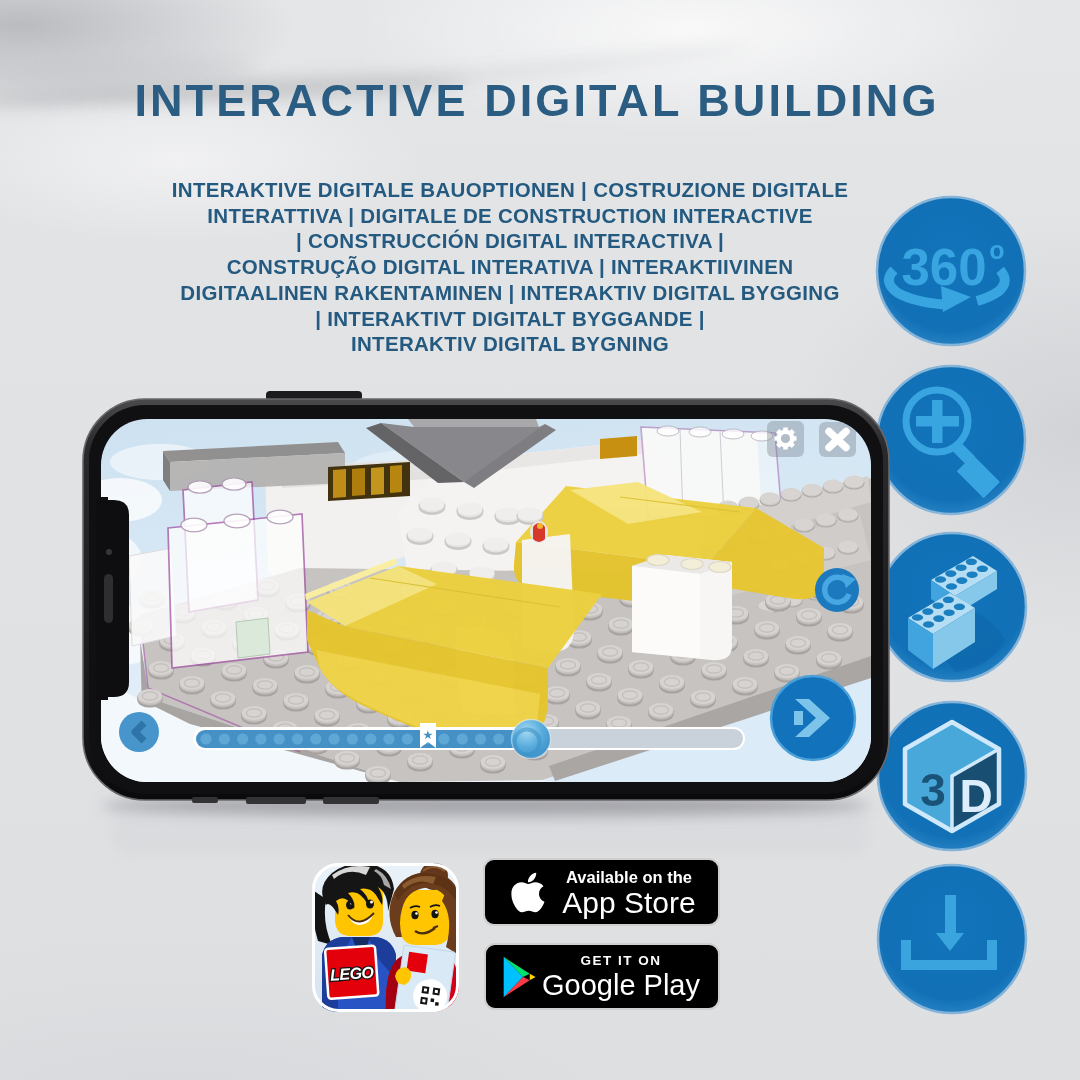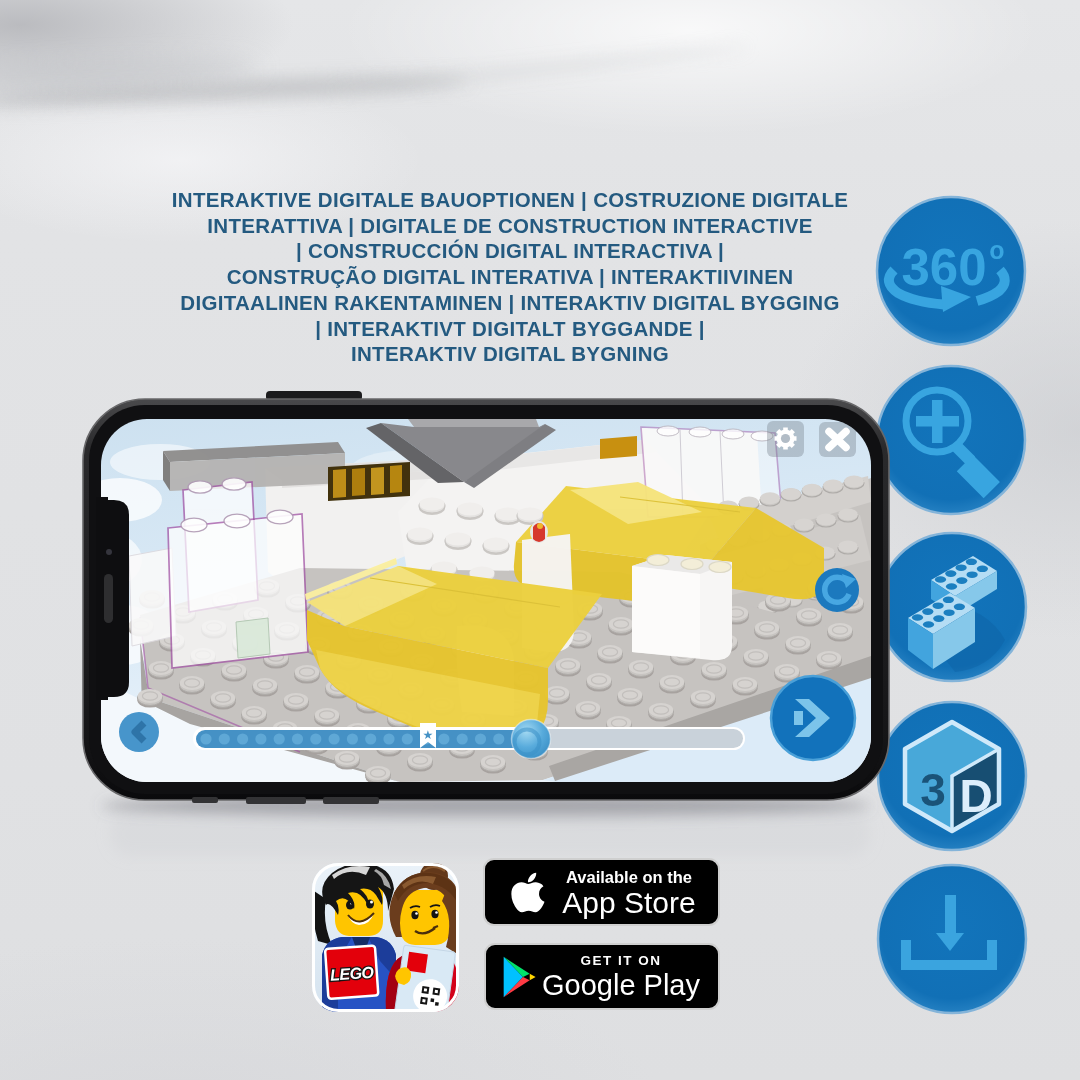--- a/index.html
+++ b/index.html
@@ -1,21 +1,21 @@
 <!DOCTYPE html>
 <html><head>
 <meta charset="utf-8">
 <style>
   html,body{margin:0;padding:0;}
   #canvas{position:relative;width:1080px;height:1080px;overflow:hidden;
     background:#e3e4e6;font-family:"Liberation Sans",sans-serif;}
   .abs{position:absolute;}
   .title{position:absolute;left:3px;top:75px;width:1068px;text-align:center;
     font-weight:bold;font-size:45px;letter-spacing:3.1px;color:#2b5c82;white-space:nowrap;}
-  .subtitle{position:absolute;left:0;top:187px;width:1020px;text-align:center;
+  .subtitle{position:absolute;left:0;top:177px;width:1020px;text-align:center;
     font-weight:bold;font-size:20.5px;letter-spacing:0.3px;line-height:25.7px;color:#245a80;}
 </style>
 </head>
 <body>
 <div id="canvas">
 
 <div class="abs" style="left:0;top:0;width:1080px;height:1080px;
   background:
     radial-gradient(ellipse 380px 120px at 20px 25px, rgba(184,185,189,0.95), rgba(184,185,189,0) 72%),
     radial-gradient(ellipse 500px 150px at 690px 30px, rgba(255,255,255,0.75), rgba(255,255,255,0) 70%),
@@ -24,20 +24,21 @@
     radial-gradient(ellipse 700px 260px at 180px 1120px, rgba(210,211,215,0.5), rgba(210,211,215,0) 70%),
     linear-gradient(180deg,#e5e6e8 0%,#e2e3e5 22%,#e0e1e3 72%,#dedfe1 100%);"></div>
 
 <div class="abs" style="left:-30px;top:84px;width:500px;height:14px;border-radius:50%;
   background:rgba(155,156,160,0.6);filter:blur(9px);transform:rotate(-2.5deg);"></div>
 <div class="abs" style="left:-40px;top:60px;width:300px;height:26px;border-radius:50%;
   background:rgba(190,191,195,0.5);filter:blur(11px);transform:rotate(-2deg);"></div>
 <div class="abs" style="left:330px;top:64px;width:420px;height:10px;border-radius:50%;
   background:rgba(190,191,195,0.35);filter:blur(8px);transform:rotate(-6deg);"></div>
 
+<div class="title">INTERACTIVE DIGITAL BUILDING</div>
 
 <div class="subtitle">INTERAKTIVE DIGITALE BAUOPTIONEN | COSTRUZIONE DIGITALE<br>
 INTERATTIVA | DIGITALE DE CONSTRUCTION INTERACTIVE<br>
 | CONSTRUCCIÓN DIGITAL INTERACTIVA |<br>
 CONSTRUÇÃO DIGITAL INTERATIVA | INTERAKTIIVINEN<br>
 DIGITAALINEN RAKENTAMINEN | INTERAKTIV DIGITAL BYGGING<br>
 | INTERAKTIVT DIGITALT BYGGANDE |<br>
 INTERAKTIV DIGITAL BYGNING</div>
 
 <svg class="abs" style="left:0;top:0" width="1080" height="1080" viewBox="0 0 1080 1080">

